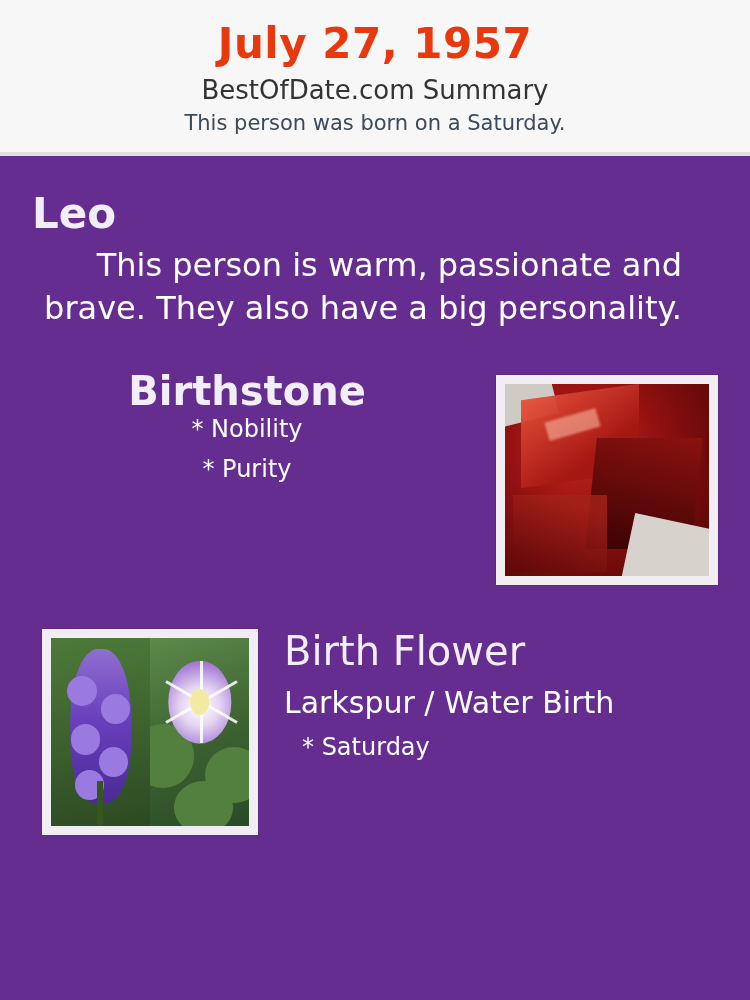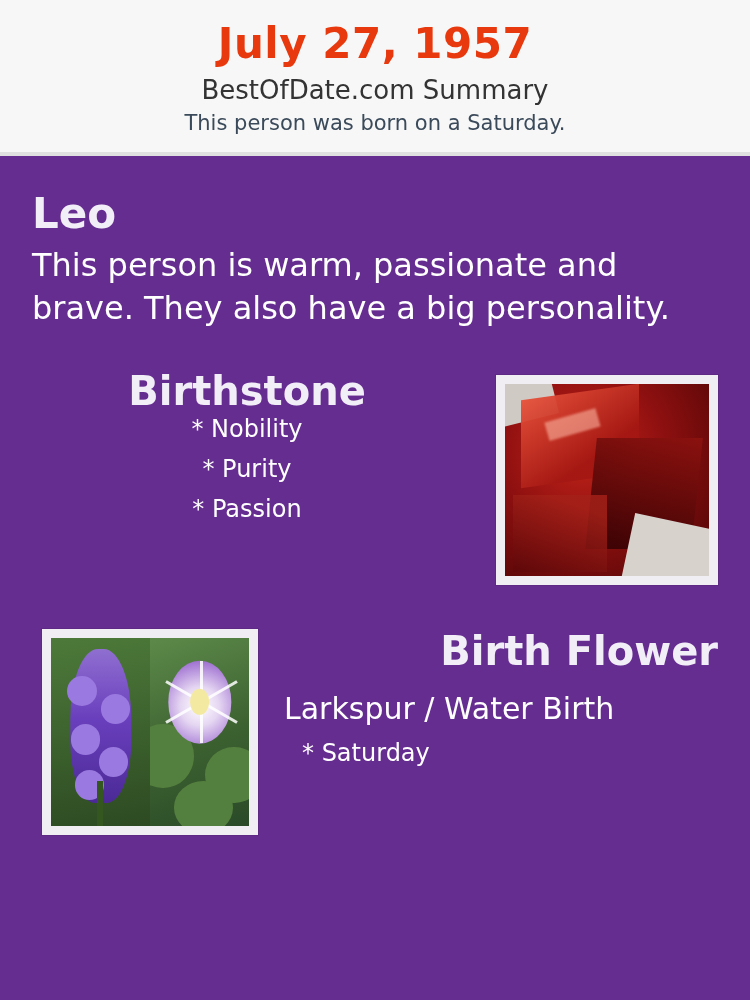--- a/index.html
+++ b/index.html
@@ -67,20 +67,21 @@
     color: #f2eef7;
     margin: 0 0 8px 0;
     line-height: 1.05;
   }
   .zodiac-desc {
     font-size: 32px;
     line-height: 1.36;
     color: #ffffff;
     margin: 0;
     max-width: 650px;
+    text-align: right;
   }
 
   
   .stone-block {
     margin-top: 38px;
     position: relative;
     min-height: 230px;
   }
   .stone-text {
     width: 430px;
@@ -284,25 +285,24 @@
     background: rgba(255,255,255,0.85);
     transform-origin: top center;
   }
 
   .flower-text {
     margin-left: 252px;
     text-align: left;
   }
   .flower-title {
     font-size: 40px;
-    font-weight: bold;
+    font-weight: normal;
     color: #f2eef7;
-    margin: 0 0 18px 0;
+    margin: 0 0 12px 0;
     line-height: 1.1;
-    text-align: right;
   }
   .flower-value {
     font-size: 30px;
     color: #ffffff;
     margin: 0 0 12px 0;
     line-height: 1.2;
   }
   .flower-trait {
     font-size: 24px;
     color: #ffffff;
@@ -324,21 +324,20 @@
   <div class="body-panel">
 
     <div class="zodiac-name">Leo</div>
     <div class="zodiac-desc">This person is warm, passionate and brave. They also have a big personality.</div>
 
     <div class="stone-block">
       <div class="stone-text">
         <div class="section-title">Birthstone</div>
         <div class="trait">* Nobility</div>
         <div class="trait">* Purity</div>
-        <div class="trait">* Passion</div>
       </div>
       <div class="photo-frame stone-photo-wrap">
         <div class="stone-photo">
           <div class="corner2"></div>
           <div class="facet1"></div>
           <div class="facet2"></div>
           <div class="facet3"></div>
           <div class="glint"></div>
           <div class="corner"></div>
         </div>

